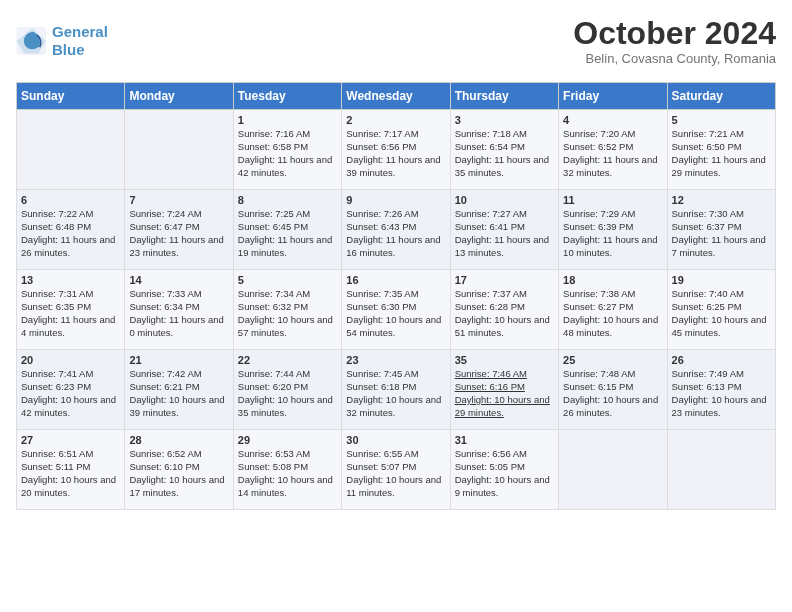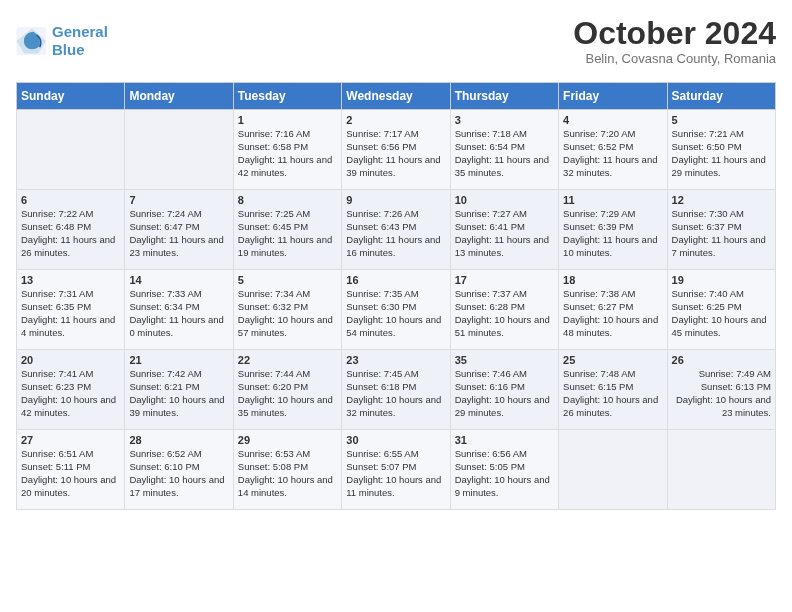--- a/index.html
+++ b/index.html
@@ -270,33 +270,33 @@
 Daylight: 10 hours and 35 minutes.</div>
         </td>
         <td>
           <span class="day-num">23</span>
           <div class="day-info" style="white-space: pre-line;">Sunrise: 7:45 AM
 Sunset: 6:18 PM
 Daylight: 10 hours and 32 minutes.</div>
         </td>
         <td>
           <span class="day-num">35</span>
-          <div class="day-info" style="white-space: pre-line;">Sunrise: 7:46 AM
+          <div class="day-info" style="white-space: pre-line; text-decoration: underline;">Sunrise: 7:46 AM
 Sunset: 6:16 PM
 Daylight: 10 hours and 29 minutes.</div>
         </td>
         <td>
           <span class="day-num">25</span>
           <div class="day-info" style="white-space: pre-line;">Sunrise: 7:48 AM
 Sunset: 6:15 PM
 Daylight: 10 hours and 26 minutes.</div>
         </td>
         <td>
           <span class="day-num">26</span>
-          <div class="day-info" style="white-space: pre-line; text-align: right;">Sunrise: 7:49 AM
+          <div class="day-info" style="white-space: pre-line;">Sunrise: 7:49 AM
 Sunset: 6:13 PM
 Daylight: 10 hours and 23 minutes.</div>
         </td>
       </tr>
       <tr>
         <td>
           <span class="day-num">27</span>
           <div class="day-info" style="white-space: pre-line;">Sunrise: 6:51 AM
 Sunset: 5:11 PM
 Daylight: 10 hours and 20 minutes.</div>

